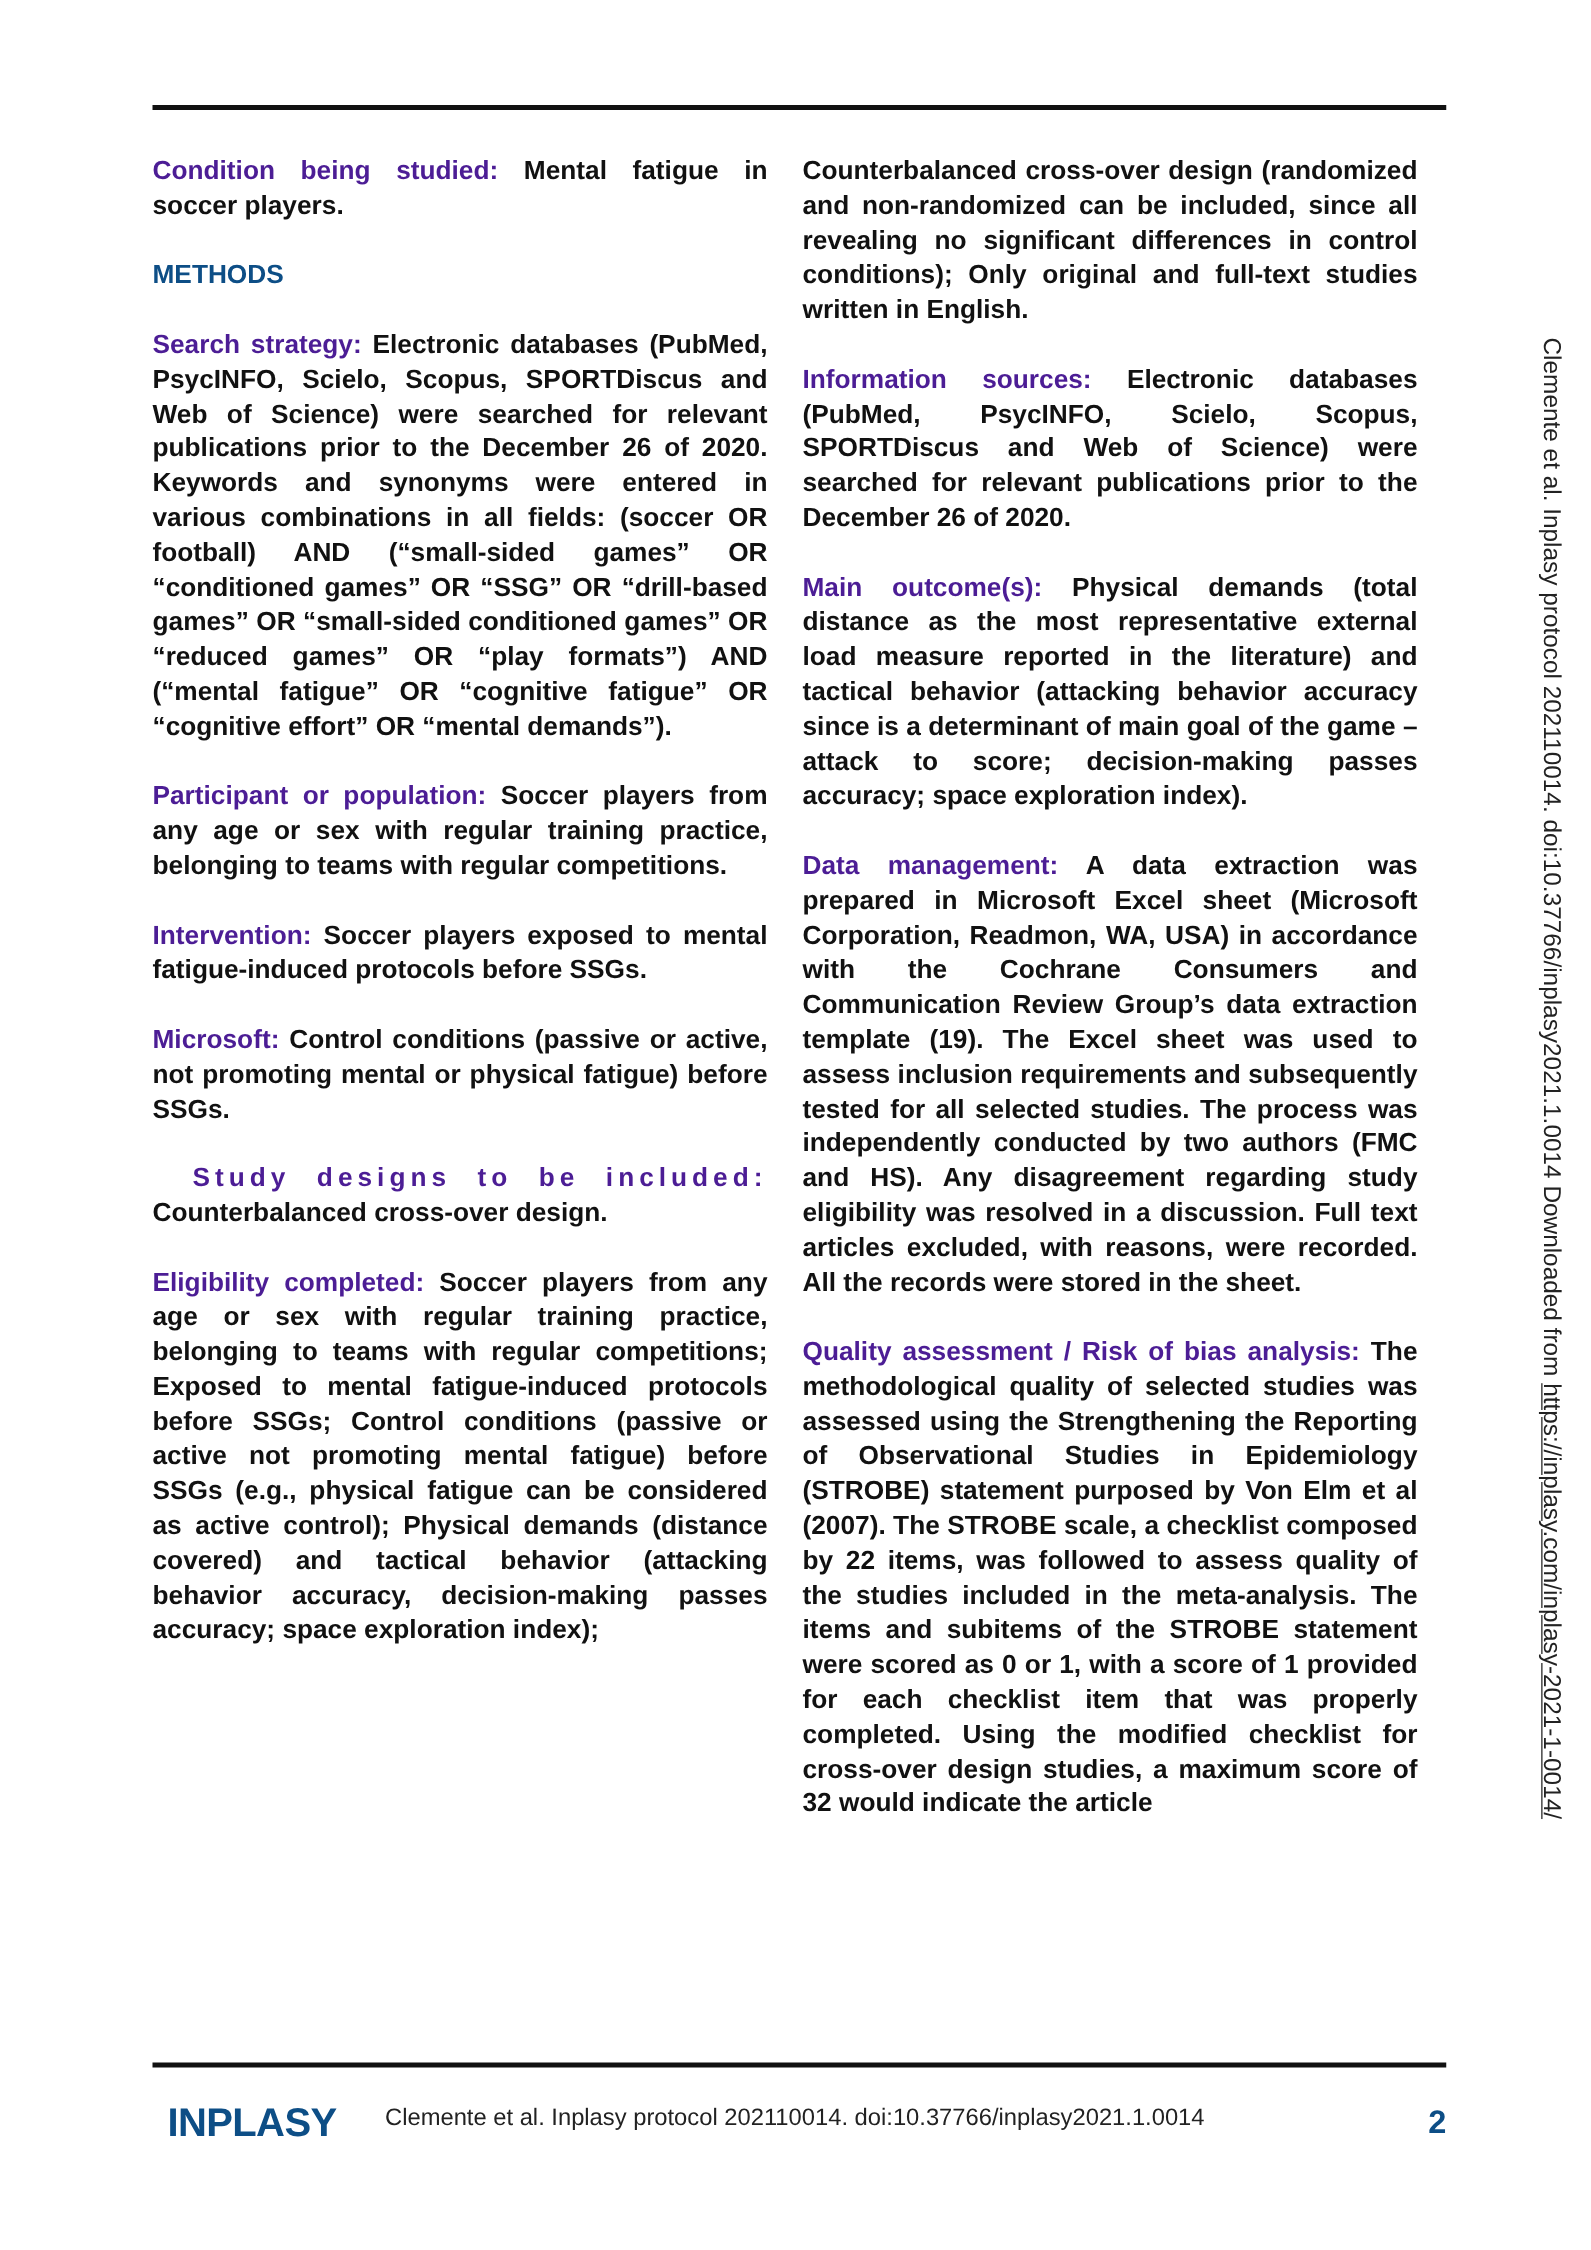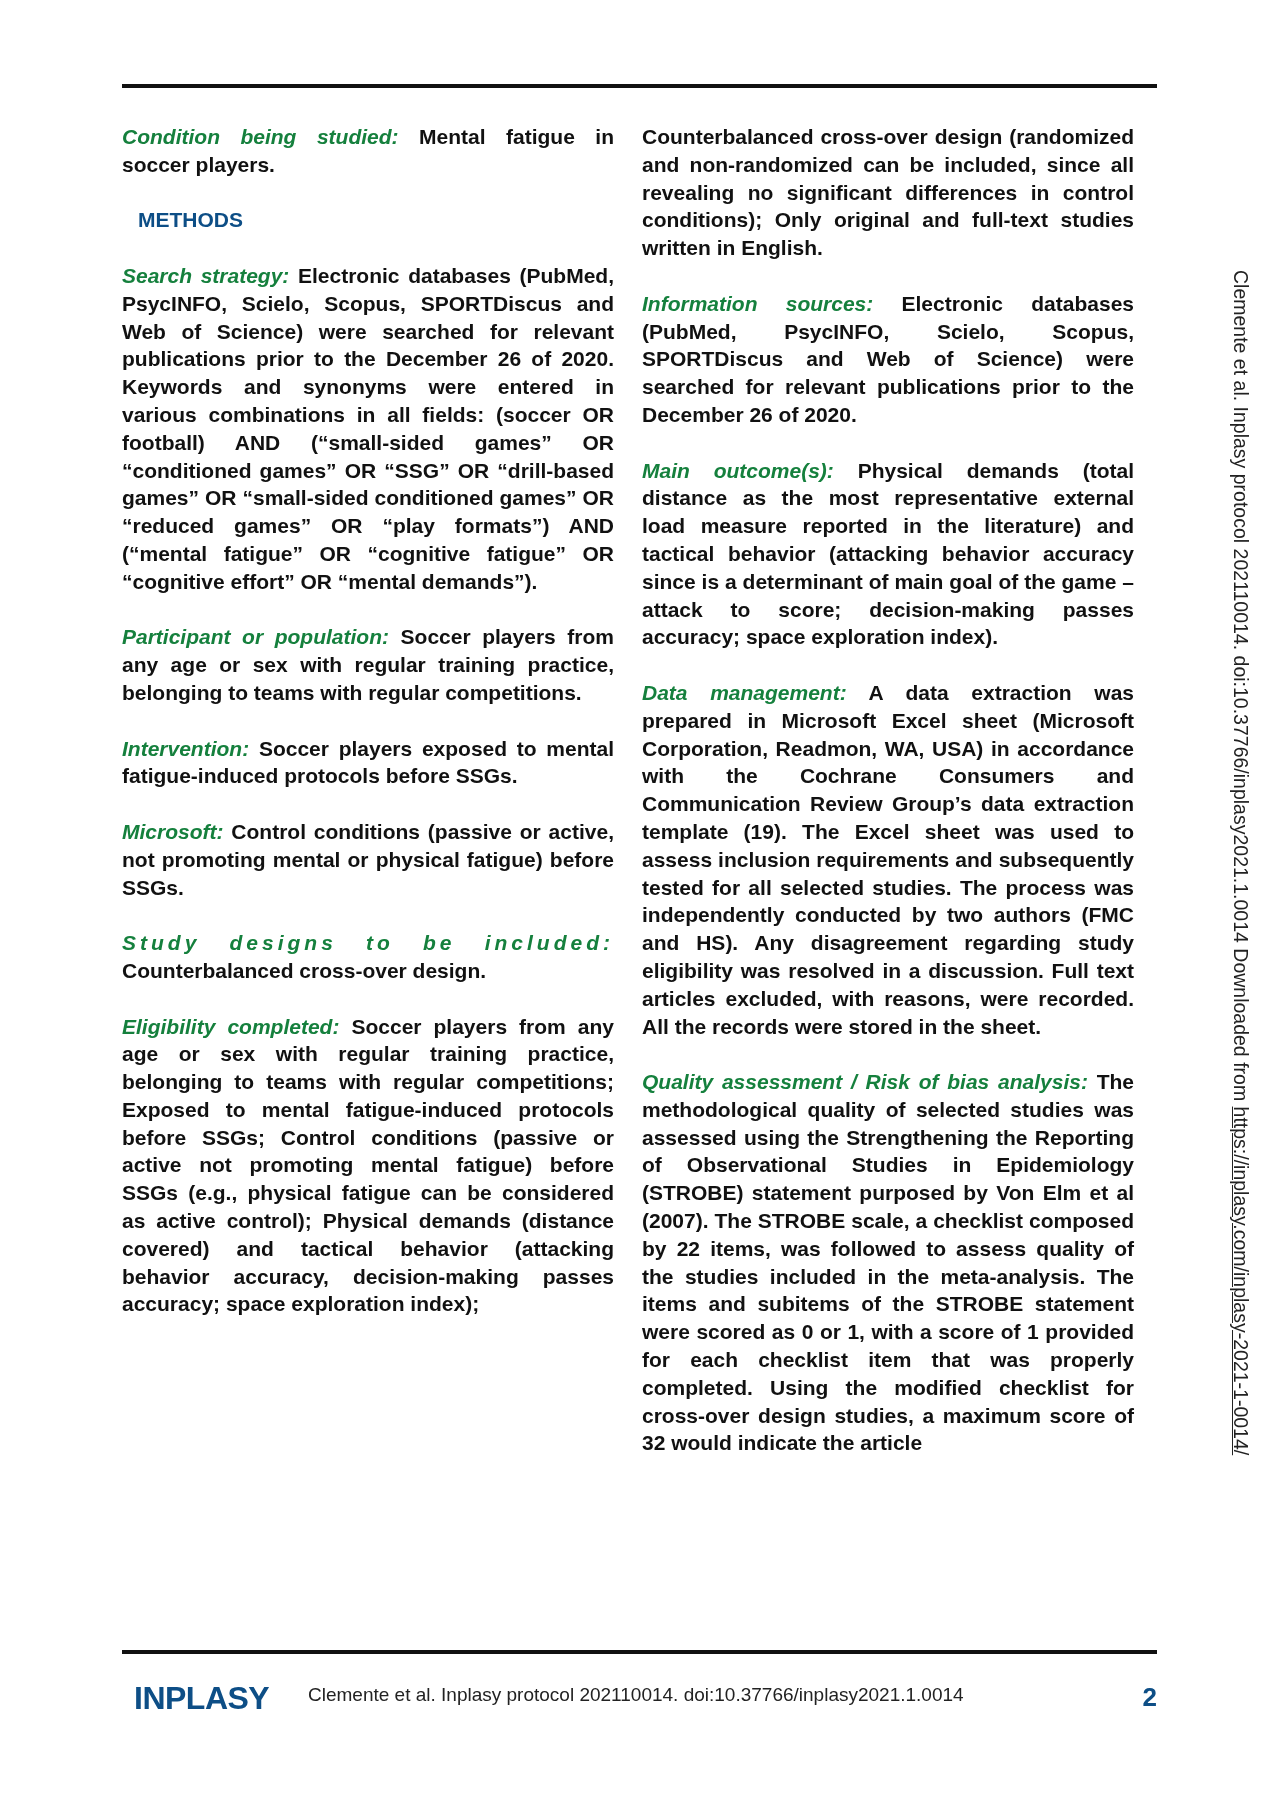--- a/index.html
+++ b/index.html
@@ -34,29 +34,29 @@
       font-weight: bold;
       text-align: justify;
     }
     .column.left { left: 122px; }
     .column.right { left: 642px; }
 
     .para {
       margin: 0 0 27.8px 0;
     }
     .label {
-      color: #15803d;
-      font-style: italic;
+      color: #4c1d95;
     }
     .section-heading {
       color: #0d4e86;
       margin: 0 0 27.8px 0;
     }
     .spaced {
       letter-spacing: 4px;
+      margin-left: 32px;
     }
 
     .footer {
       position: absolute;
       top: 1680px;
       left: 122px;
       width: 1035px;
       height: 40px;
     }
     .footer-brand {
@@ -105,21 +105,21 @@
 
 <div class="rule top"></div>
 
 <div class="column left">
 
   <p class="para">
     <span class="label">Condition being studied:</span>
     <span>Mental fatigue in soccer players.</span>
   </p>
 
-  <h2 class="section-heading" style="font-size:21px;margin-left:16px;">METHODS</h2>
+  <h2 class="section-heading" style="font-size:21px;">METHODS</h2>
 
   <p class="para">
     <span class="label">Search strategy:</span>
     <span>Electronic databases (PubMed, PsycINFO, Scielo, Scopus, SPORTDiscus and Web of Science) were searched for relevant publications prior to the December 26 of 2020. Keywords and synonyms were entered in various combinations in all fields: (soccer OR football) AND (“small-sided games” OR “conditioned games” OR “SSG” OR “drill-based games” OR “small-sided conditioned games” OR “reduced games” OR “play formats”) AND (“mental fatigue” OR “cognitive fatigue” OR “cognitive effort” OR “mental demands”).</span>
   </p>
 
   <p class="para">
     <span class="label">Participant or population:</span>
     <span>Soccer players from any age or sex with regular training practice, belonging to teams with regular competitions.</span>
   </p>

